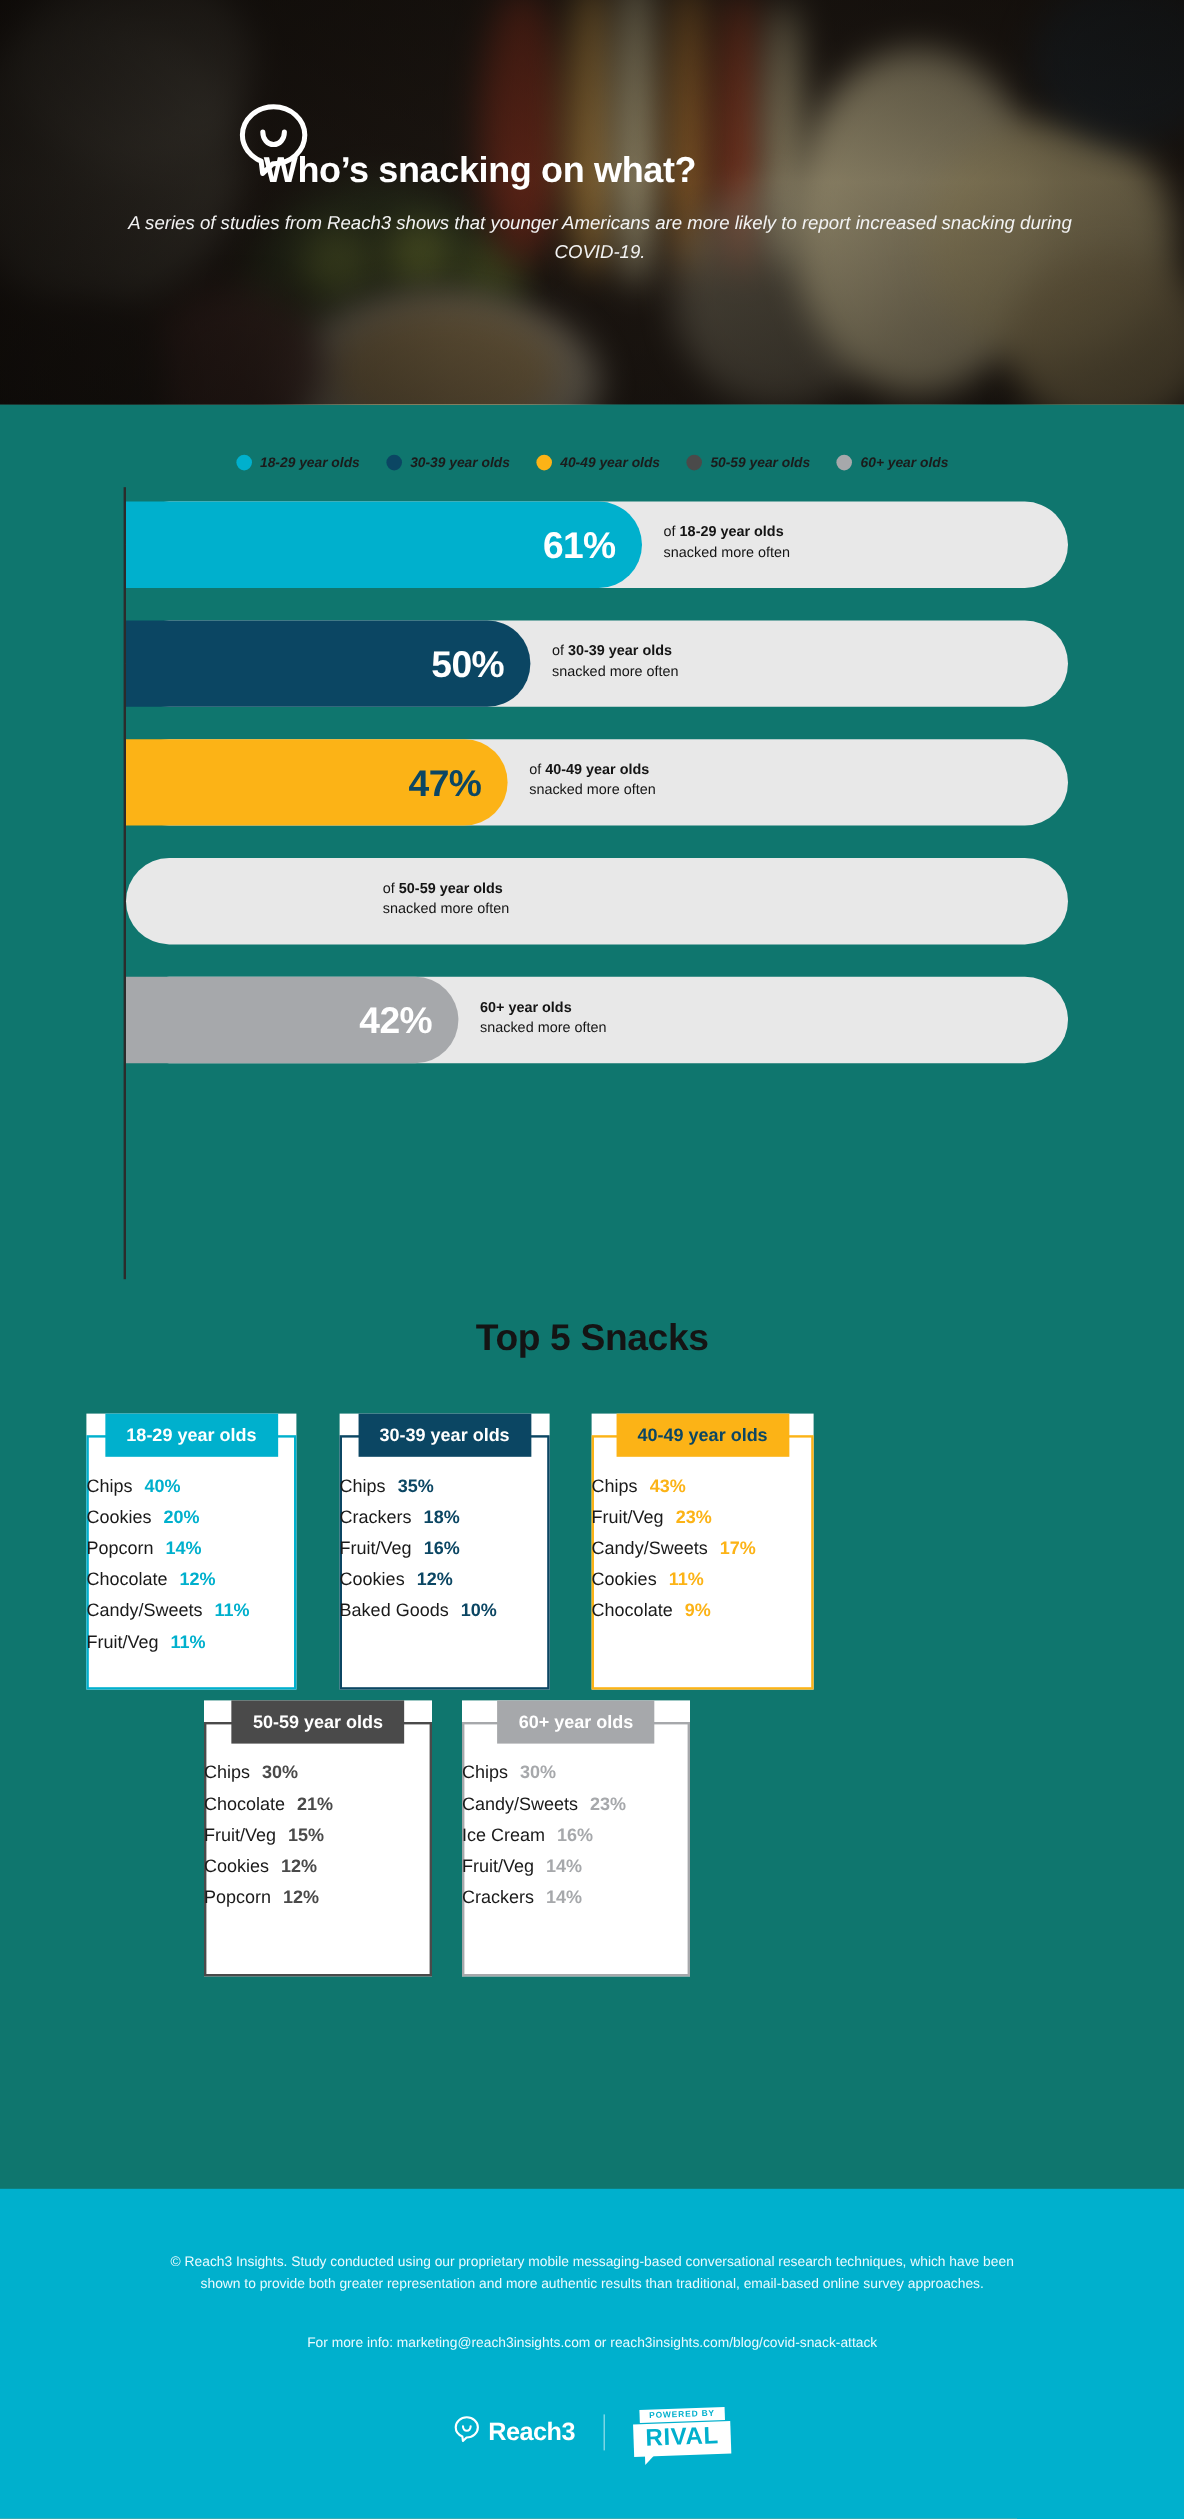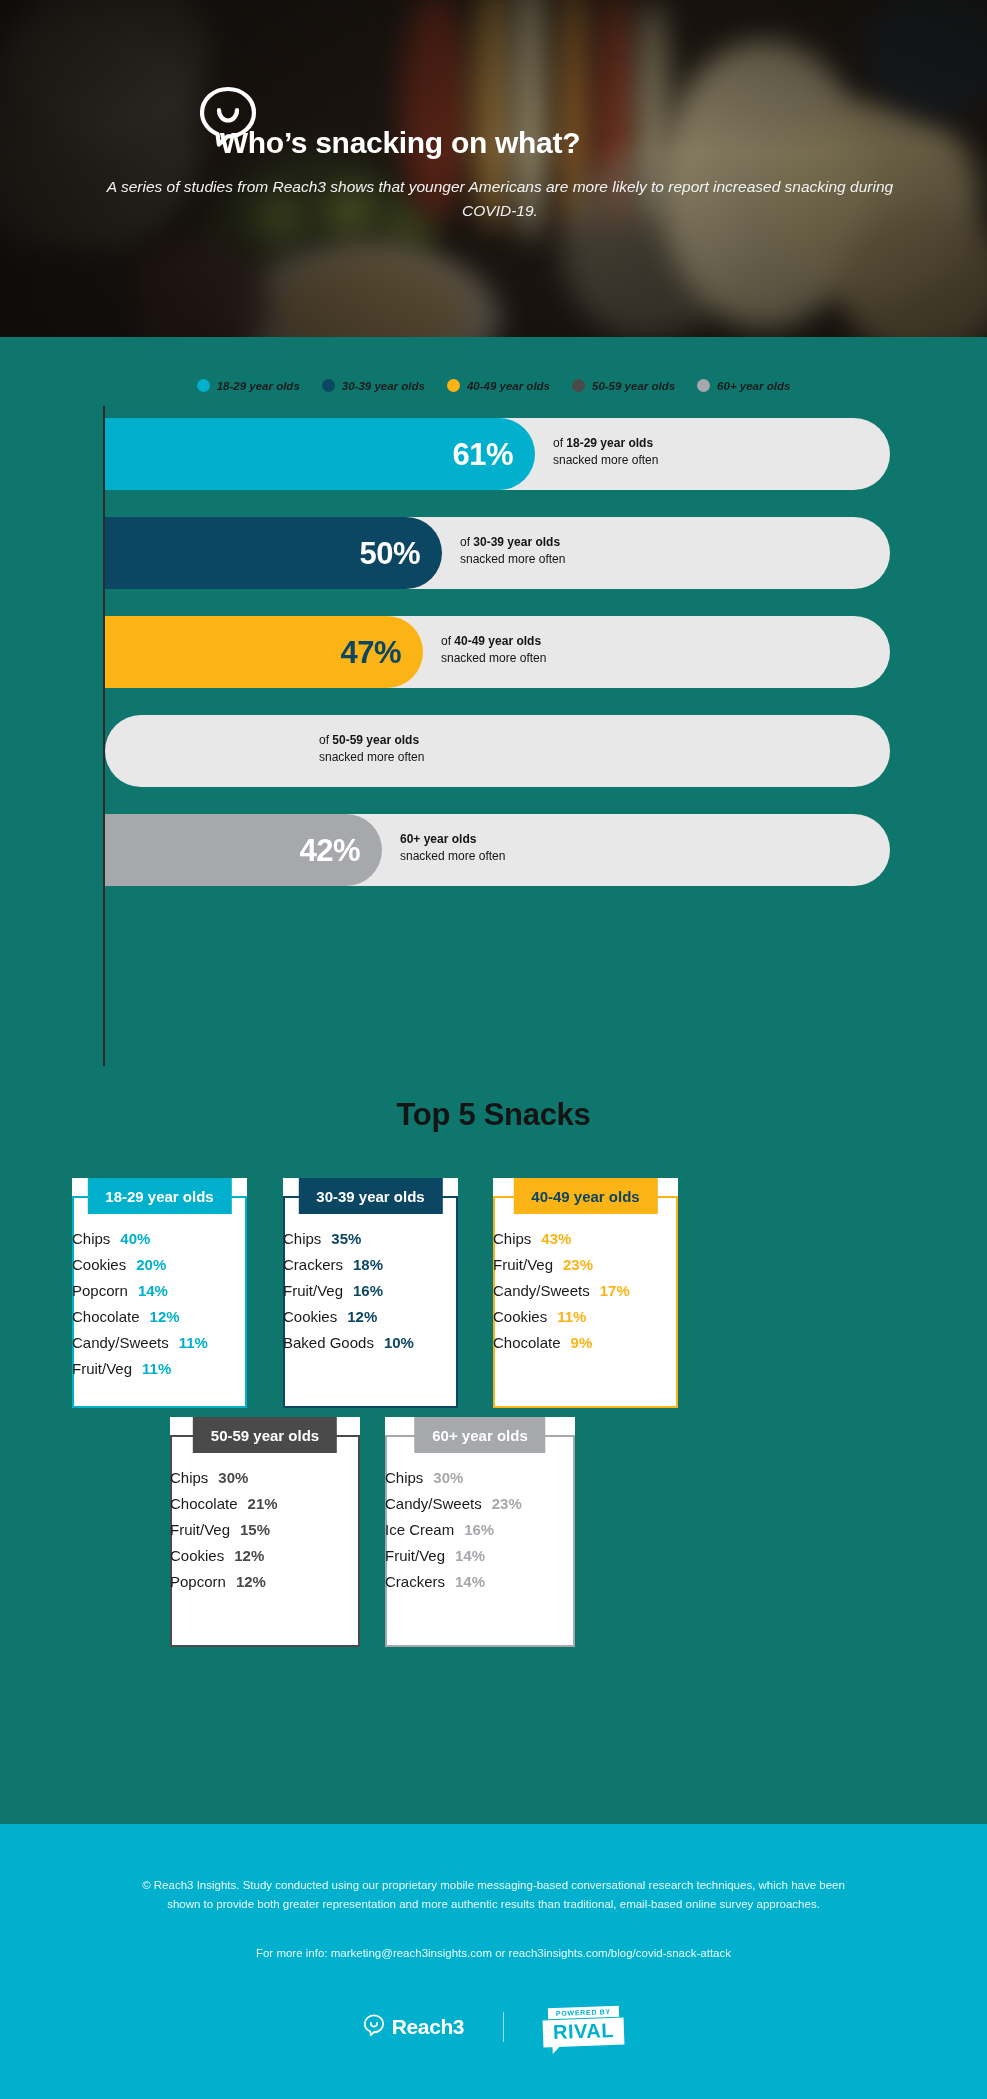--- a/index.html
+++ b/index.html
@@ -59,21 +59,21 @@
   .snack-row{display:flex;align-items:baseline;margin-bottom:9px;}
   .snack-name{font-size:15px;color:#1a1a1a;text-align:right;font-weight:400;}
   .snack-val{font-size:15px;font-weight:bold;text-align:left;padding-left:10px;min-width:42px;}
 
   
   .footer{position:absolute;left:0;top:1824px;width:987px;height:275px;background:#00b0cd;}
   .foot-copy{position:absolute;left:126px;top:52px;width:735px;text-align:center;
     color:#eafbff;font-size:11.5px;line-height:1.62;}
   .foot-link{position:absolute;left:126px;top:123px;width:735px;text-align:center;
     color:#eafbff;font-size:11.5px;}
-  .foot-logos{position:absolute;left:0;top:183px;width:987px;display:flex;align-items:center;justify-content:center;gap:39px;}
+  .foot-logos{position:absolute;left:0;top:183px;width:987px;display:flex;align-items:center;justify-content:center;gap:24px;}
   .r3{display:flex;align-items:center;gap:7px;}
   .r3-name{color:#fff;font-size:21px;font-weight:bold;letter-spacing:-.4px;}
   .divider{width:1px;height:30px;background:rgba(255,255,255,.6);}
   .rival{display:flex;flex-direction:column;align-items:center;}
   .rival-top{background:#fff;color:#00b0cd;font-size:7px;font-weight:bold;letter-spacing:.7px;padding:2px 8px;transform:rotate(-2deg);}
   .rival-main{position:relative;background:#fff;color:#00b0cd;font-size:20px;font-weight:bold;letter-spacing:.5px;padding:1px 10px 3px;transform:rotate(-2deg);margin-top:1px;}
   .rival-main:after{content:"";position:absolute;left:9px;bottom:-7px;width:0;height:0;
     border-left:8px solid #fff;border-bottom:8px solid transparent;}
 </style>
 </head>

